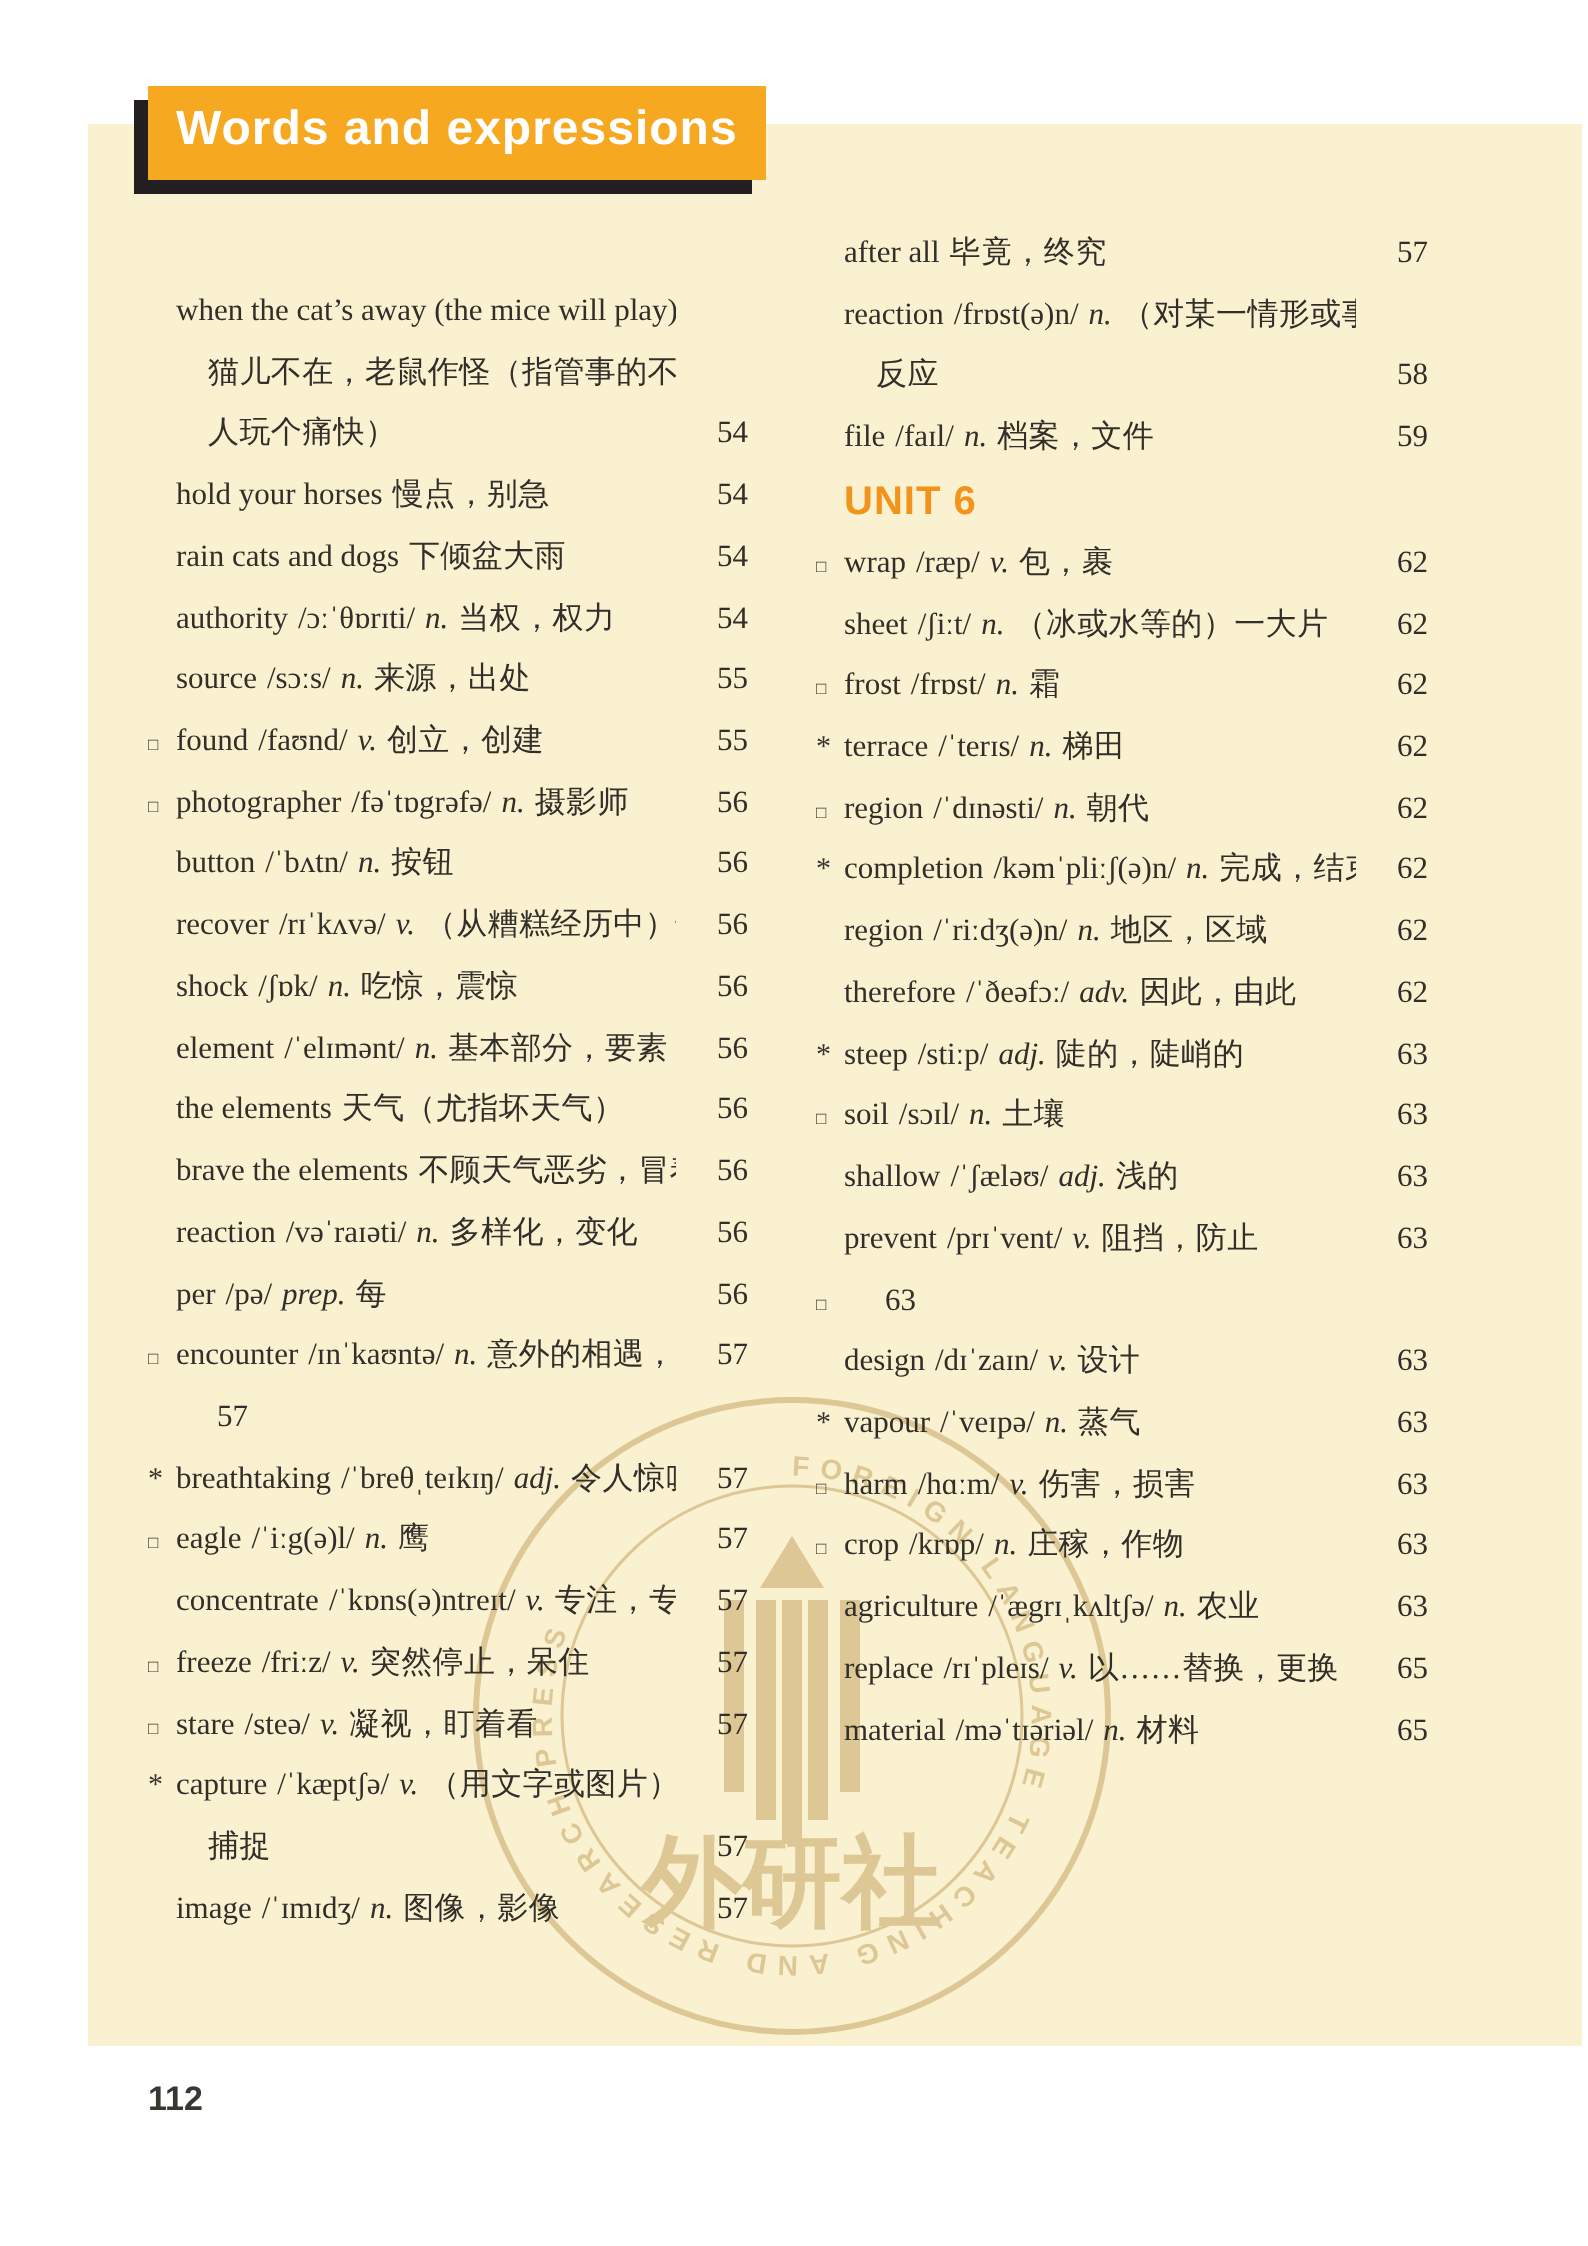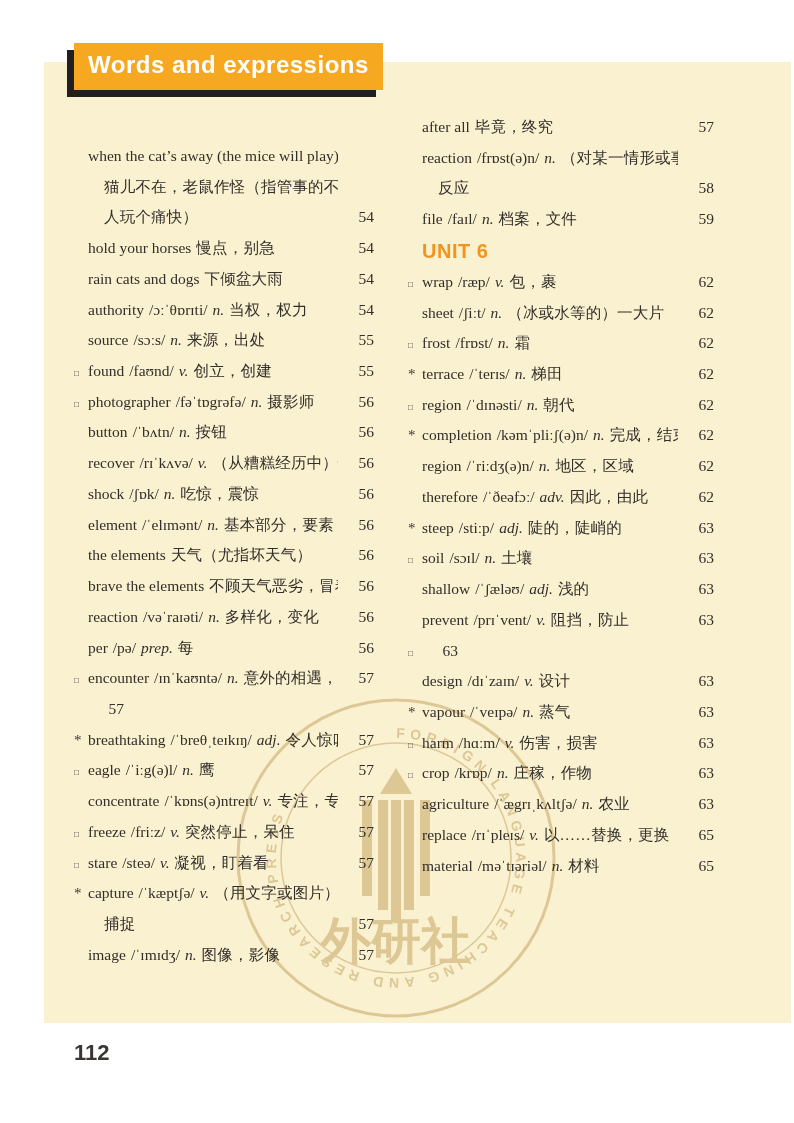--- a/index.html
+++ b/index.html
@@ -38,21 +38,21 @@
   .txt .zh  { font-family:"Liberation Serif",serif; letter-spacing:0.2px; }
   .pg { flex:0 0 36px; text-align:right; font-size:15.5px; color:#322E29; }
   .unit-header {
     height:32px; line-height:32px; margin-left:14px;
     font-family:"Liberation Sans","DejaVu Sans",sans-serif;
     font-weight:bold; font-size:20px; color:#F2941C; letter-spacing:0.5px;
   }
   .footer-pagenum {
     position:absolute; left:74px; top:1040px; z-index:2;
     font-family:"Liberation Sans","DejaVu Sans",sans-serif;
-    font-weight:bold; font-size:22px; color:#3a3733;
+    font-weight:bold; font-size:17px; color:#3a3733;
   }
   .watermark {
     position:absolute; left:228px; top:690px; width:336px; height:336px;
     z-index:1; opacity:0.45; pointer-events:none;
   }
 </style>
 </head>
 <body>
 
 <div class="page">

